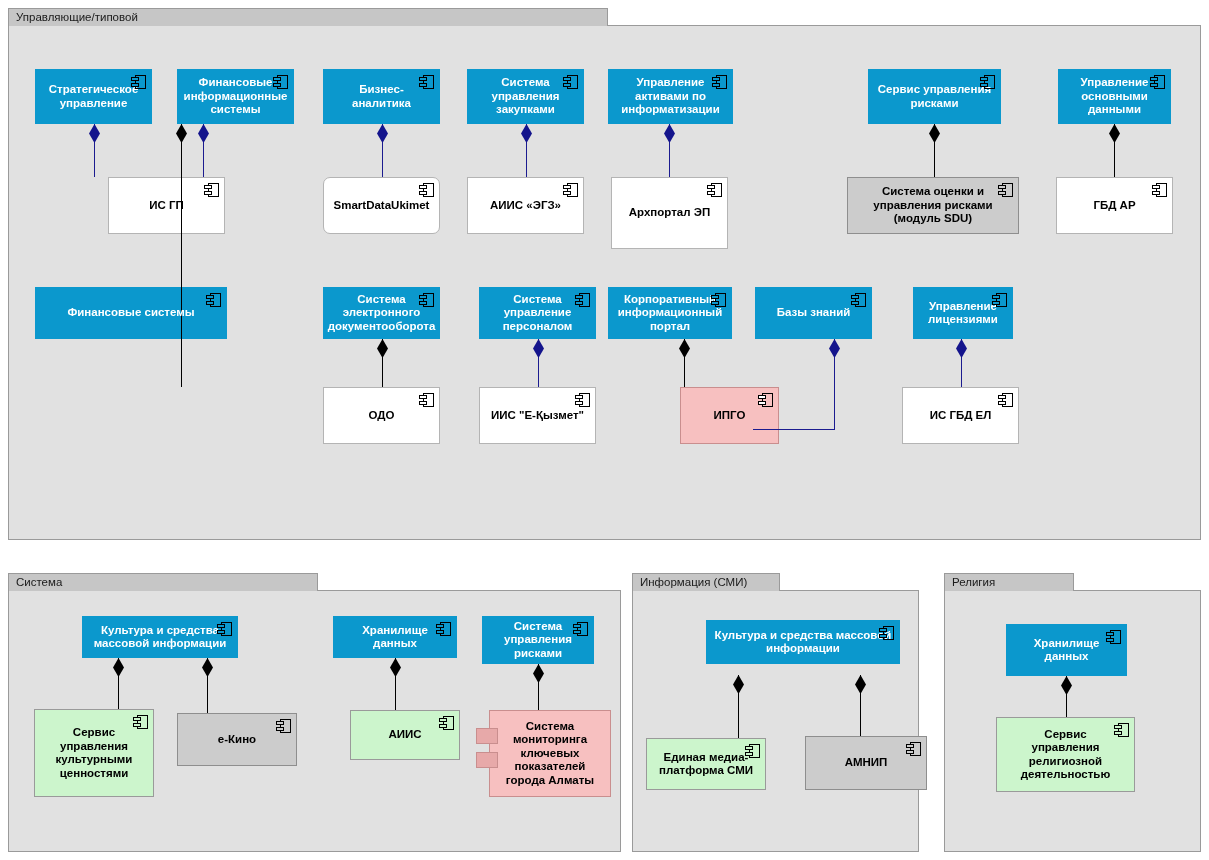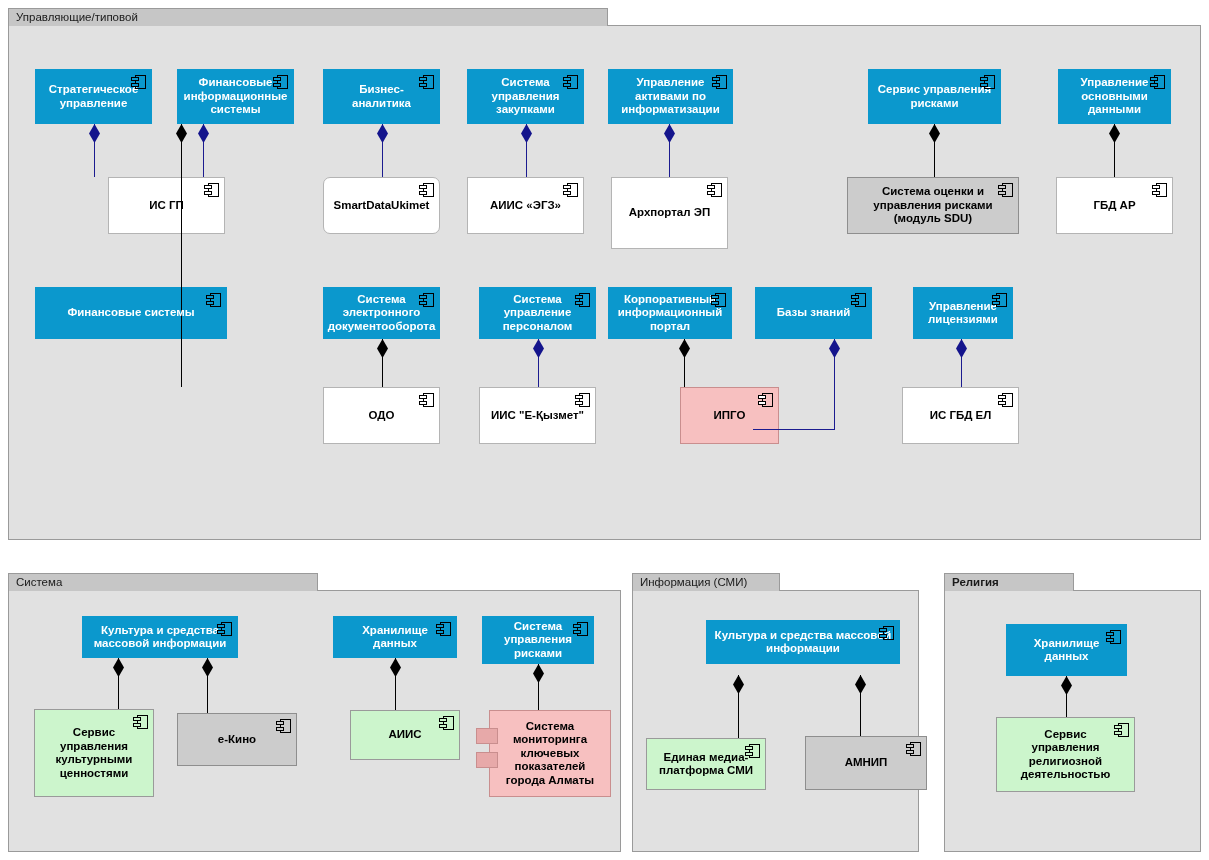--- a/index.html
+++ b/index.html
@@ -422,21 +422,21 @@
         <span class="t2"></span>
       </span>
     </div>
     <div class="diamond black" style="left: 733px; top: 675px;">
       <i></i>
     </div>
     <div class="diamond black" style="left: 855px; top: 675px;">
       <i></i>
     </div>
     <div class="panel" style="left: 944px; top: 590px; width: 257px; height: 262px;"></div>
-    <div class="panel-tab" style="left: 944px; top: 573px; width: 130px; height: 18px; font-weight: bold;"><span>Религия</span></div>
+    <div class="panel-tab" style="left: 944px; top: 573px; width: 130px; height: 18px;"><span>Религия</span></div>
     <div class="vline black" style="left: 1066px; top: 676px; height: 41px;"></div>
     <div class="box blue" style="left: 1006px; top: 624px; width: 121px; height: 52px;">
       <span class="lbl">Хранилище
 данных</span>
       <span class="cicon">
         <span class="body"></span>
         <span class="t1"></span>
         <span class="t2"></span>
       </span>
     </div>

